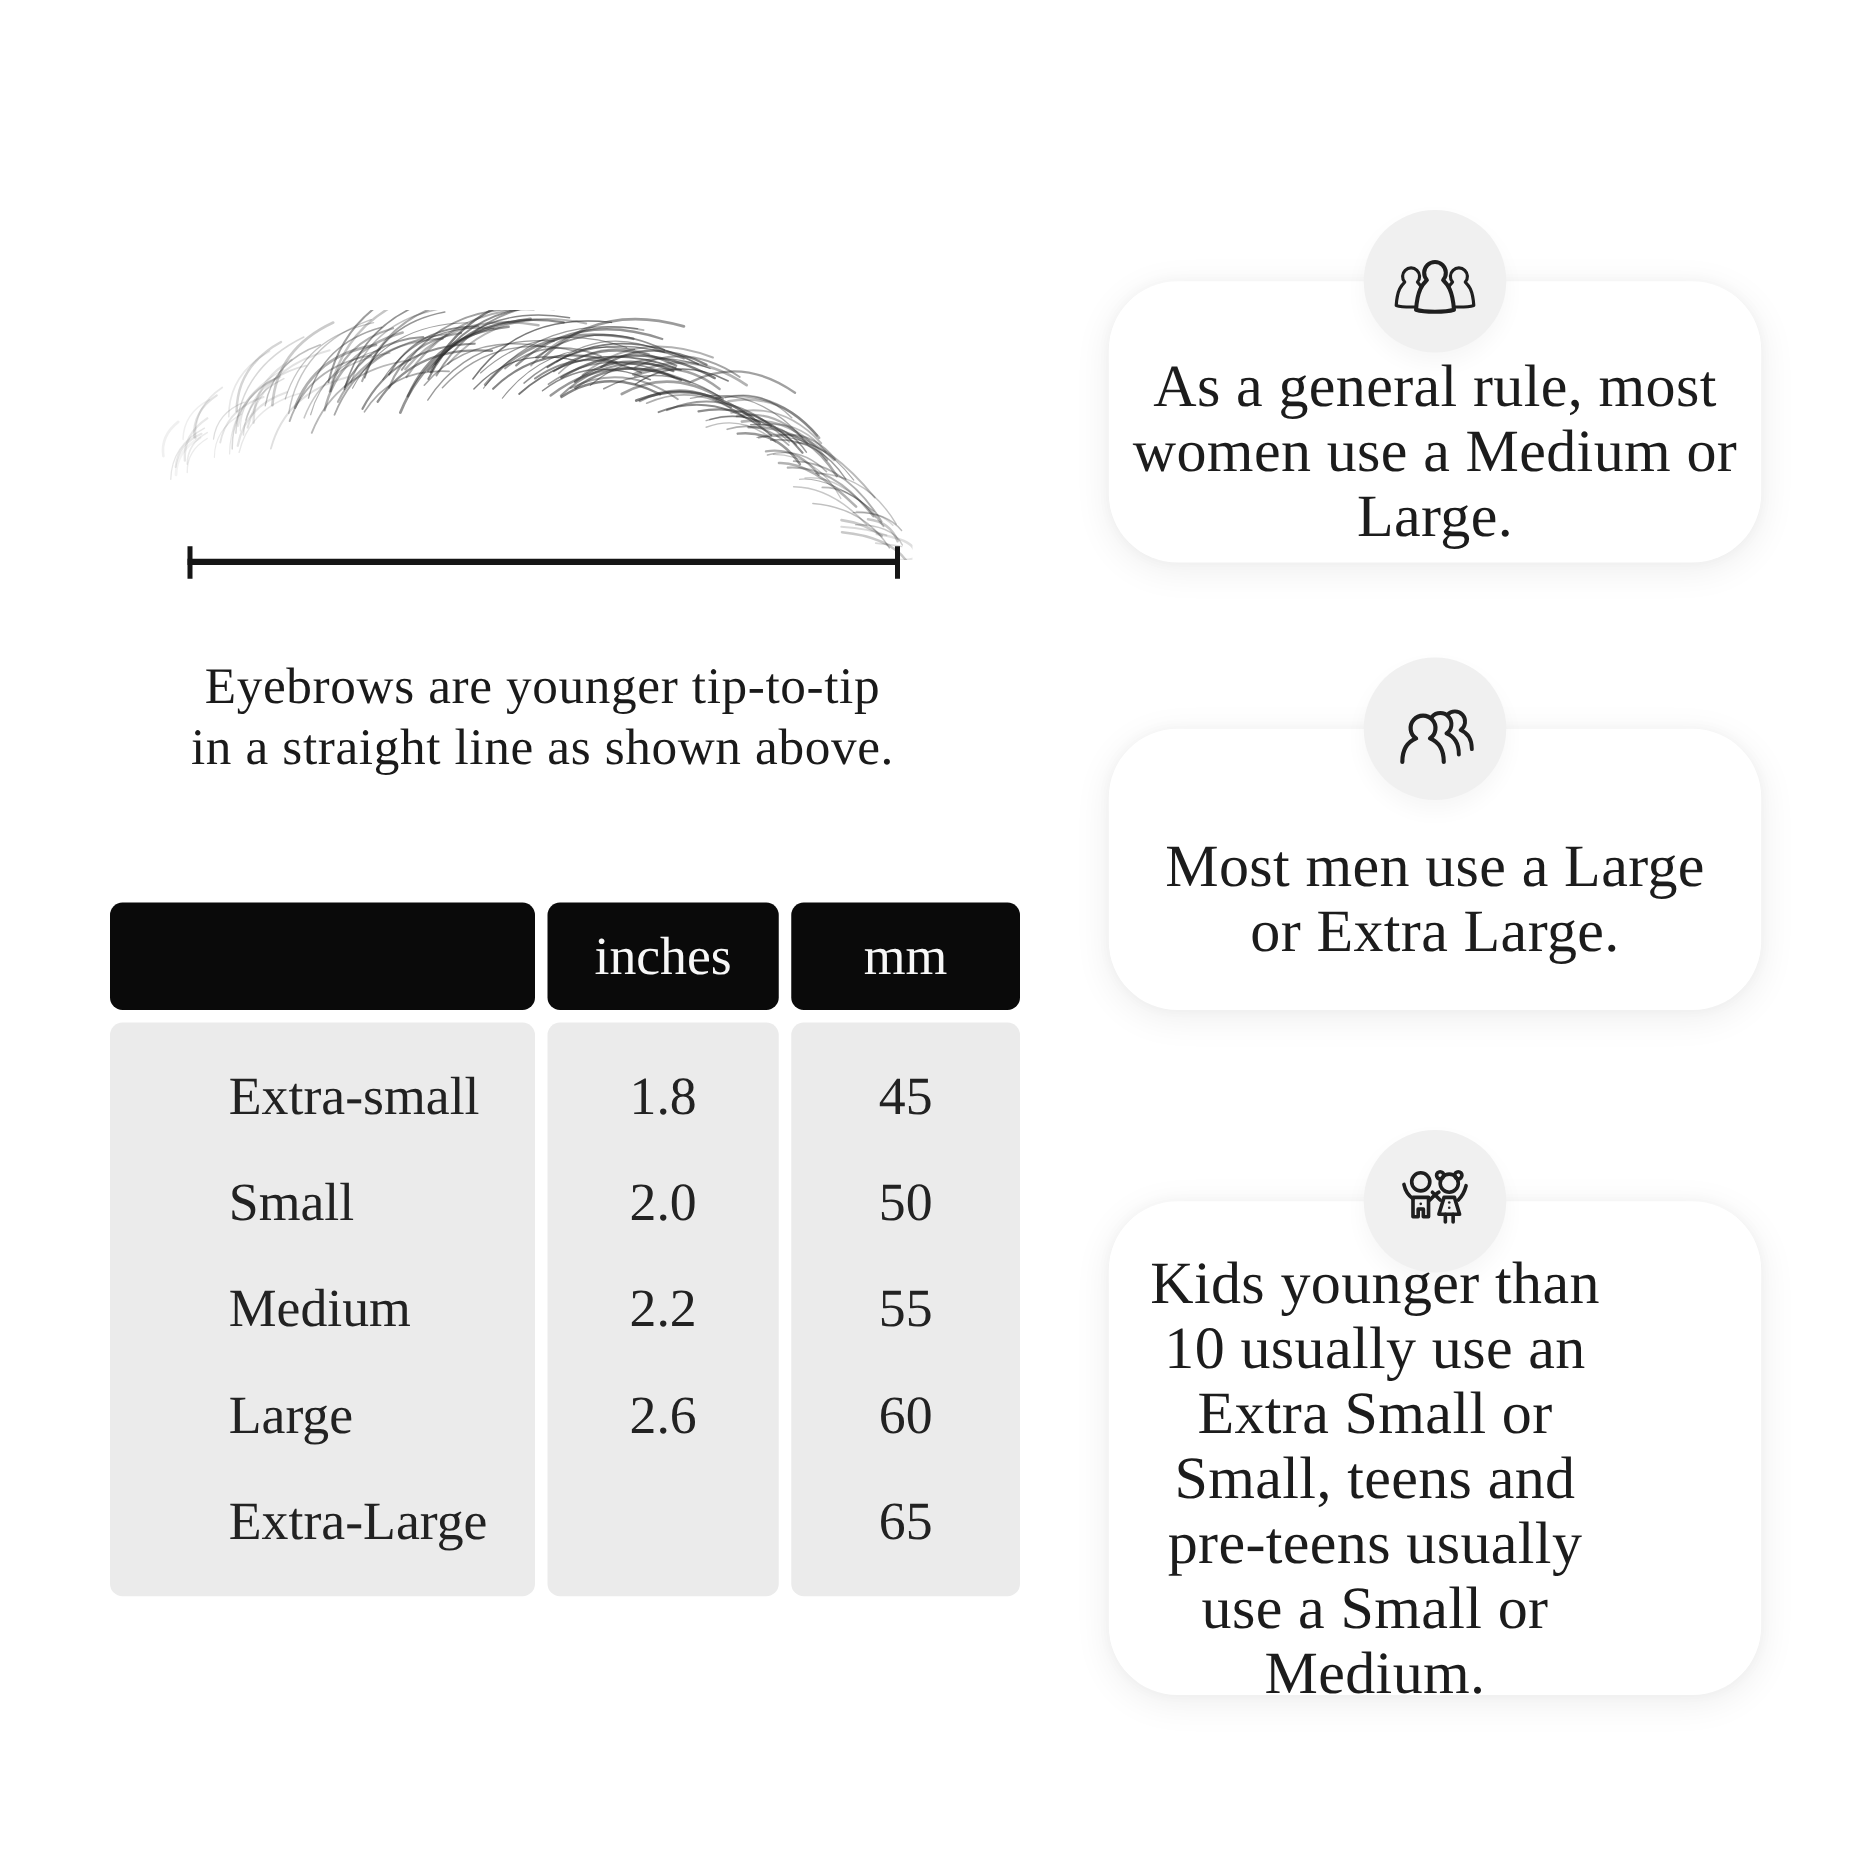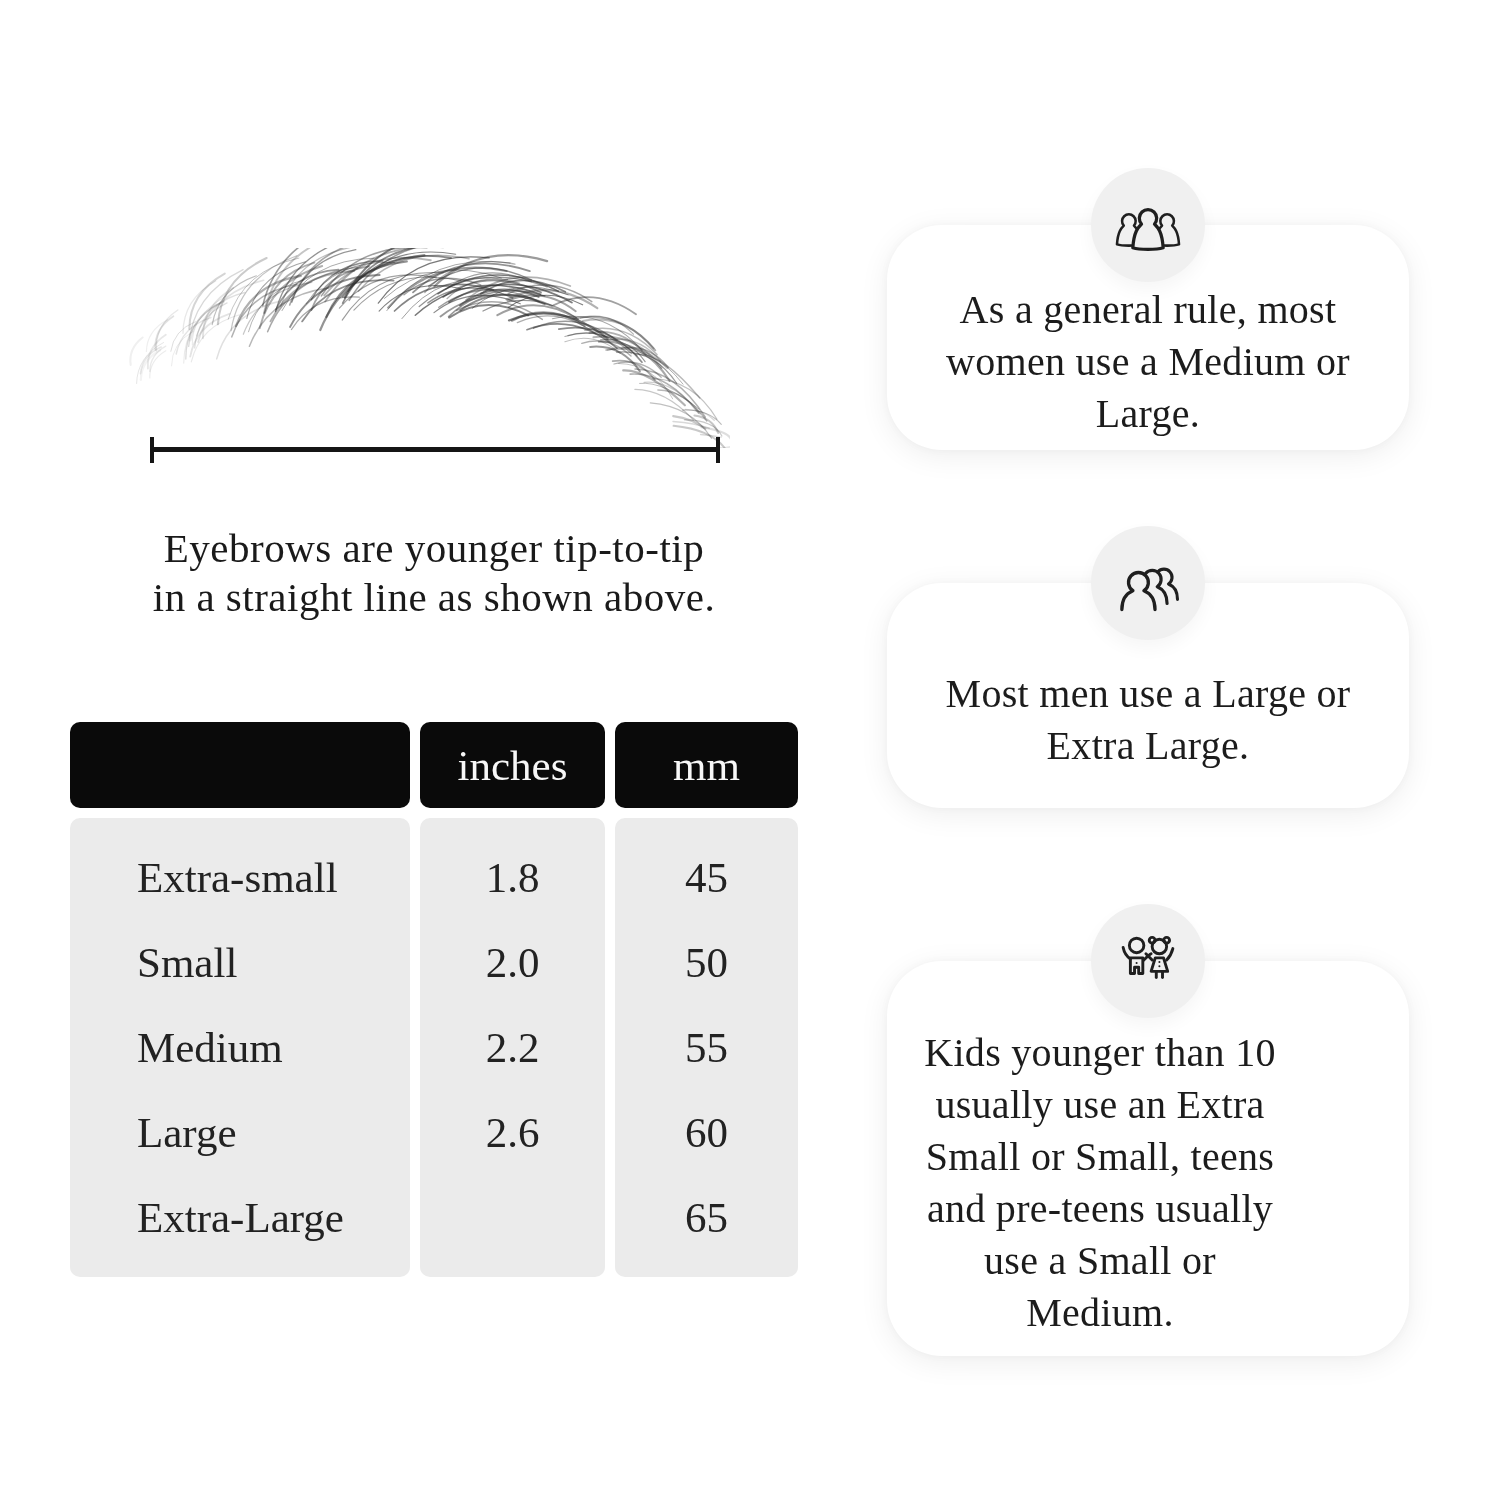--- a/index.html
+++ b/index.html
@@ -12,38 +12,38 @@
   .brow-svg{position:absolute;left:110px;top:248px;width:620px;height:200px;}
   .ruler{position:absolute;left:150px;top:437px;width:570px;height:26px;}
   .ruler .bar{position:absolute;left:0;right:0;top:10px;height:5px;background:#151515;}
   .ruler .tick{position:absolute;top:0;width:4px;height:26px;background:#151515;}
   .ruler .tick.left{left:0;}
   .ruler .tick.right{right:0;}
   .caption{position:absolute;left:70px;top:524px;width:728px;margin:0;
     text-align:center;font-size:41px;line-height:49px;letter-spacing:.5px;color:#1a1a1a;}
   .caption span{display:block;}
   
-  .size-table{position:absolute;left:70px;top:722px;width:780px;}
+  .size-table{position:absolute;left:88px;top:722px;width:780px;}
   .thead{display:flex;gap:10px;}
   .th{background:#0a0a0a;color:#f7f7f7;height:86px;border-radius:10px;
       display:flex;align-items:center;justify-content:center;font-size:43px;}
   .c1{width:340px;} .c2{width:185px;} .c3{width:183px;}
   .tbody{display:flex;gap:10px;margin-top:10px;}
   .tcol{background:#ebebeb;border-radius:10px;padding:17px 0;display:flex;flex-direction:column;}
   .cell{height:85px;display:flex;align-items:center;font-size:43px;color:#222;}
-  .tcol.c1 .cell{padding-left:67px;}
+  .tcol.c1 .cell{padding-left:95px;}
   .tcol.c2 .cell,.tcol.c3 .cell{justify-content:center;}
   
   .card{position:absolute;left:887px;width:522px;background:#ffffff;border-radius:55px;
     box-shadow:0 6px 30px rgba(0,0,0,.07),0 0 10px rgba(0,0,0,.03);
     display:flex;align-items:center;justify-content:center;}
   .card.card1{top:225px;height:225px;}
   .card.card2{top:583px;height:225px;}
   .card.card3{top:961px;height:395px;}
-  .card-text{margin:48px auto 0;text-align:center;font-size:40px;line-height:52px;
+  .card-text{margin:48px auto 0;text-align:center;font-size:48px;line-height:52px;
     letter-spacing:.3px;color:#1c1c1c;}
   .card1 .card-text{width:492px;}
   .card2 .card-text{width:440px;}
   .card3 .card-text{width:378px;margin-left:24px;}
   .icon-circle{position:absolute;left:1091px;width:114px;height:114px;border-radius:50%;
     background:#f0f0f0;display:flex;align-items:center;justify-content:center;
     box-shadow:0 8px 18px rgba(0,0,0,.04);}
   .icon-circle.circ1{top:168px;}
   .icon-circle.circ2{top:526px;}
   .icon-circle.circ3{top:904px;}

